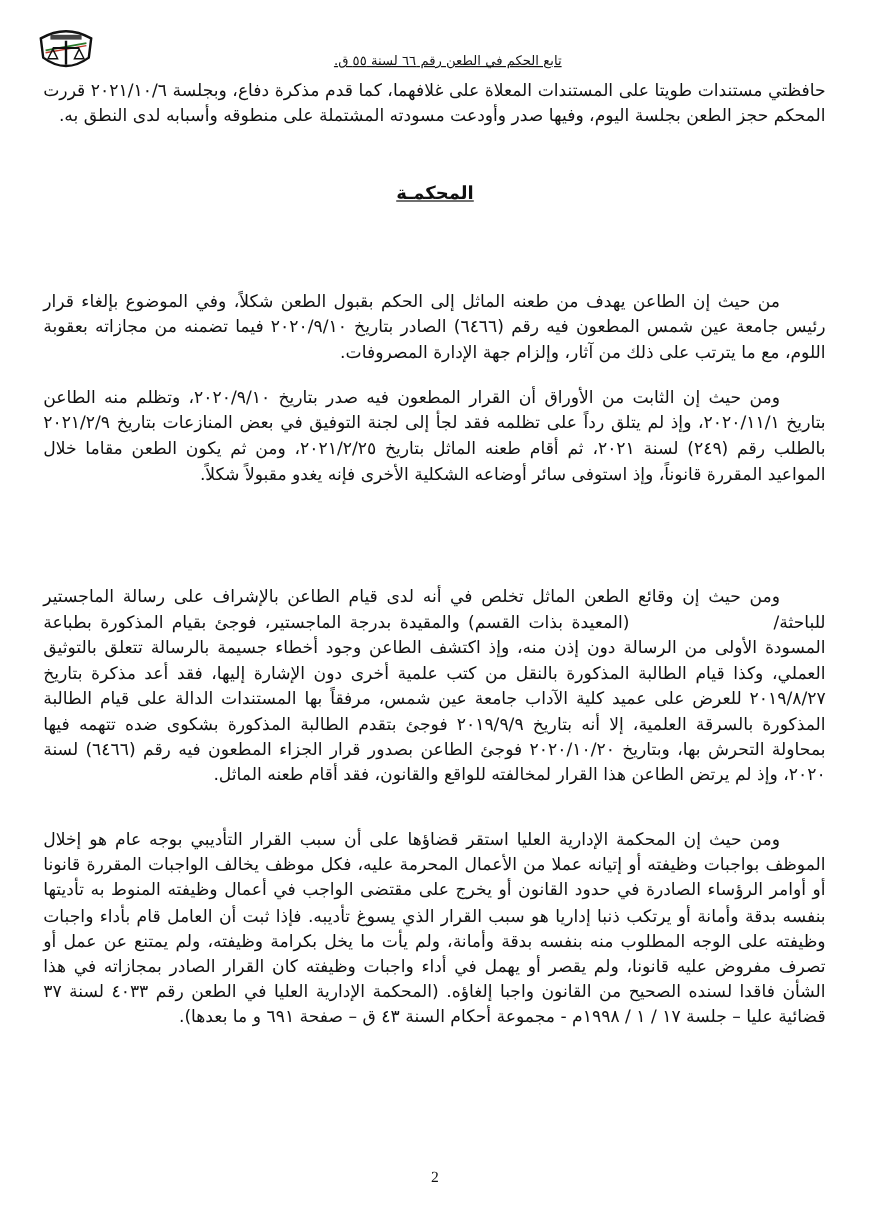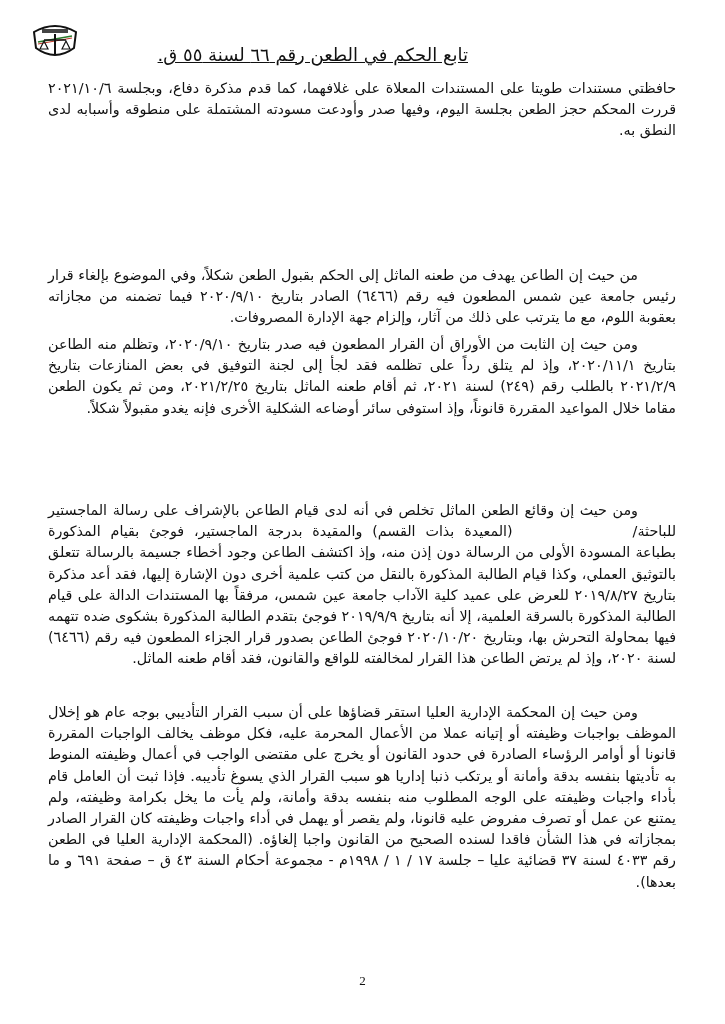--- a/index.html
+++ b/index.html
@@ -1,21 +1,21 @@
 <!DOCTYPE html>
 <html><head>
 <meta charset="utf-8">
 <style>
   html, body { margin: 0; padding: 0; background: #ffffff; }
   body { width: 725px; height: 1024px; position: relative; overflow: hidden; font-family: "DejaVu Sans", sans-serif; color: #111; }
   .page { position: absolute; left: 0; top: 0; width: 725px; height: 1024px; }
   .logo { position: absolute; left: 30px; top: 22px; width: 50px; height: 38px; }
-  .running-header { position: absolute; right: 257px; top: 44px; font-size: 18px; text-decoration: underline; direction: rtl; white-space: nowrap; }
+  .running-header { position: absolute; right: 257px; top: 44px; font-size: 11px; text-decoration: underline; direction: rtl; white-space: nowrap; }
   .body-text { position: absolute; left: 36px; width: 652px; direction: rtl; text-align: justify; font-size: 14.3px; line-height: 21.2px; }
-  .body-text p { margin: 12px; text-indent: 0; }
+  .body-text p { margin: 0; text-indent: 0; }
   .indent { text-indent: 38px !important; }
   .heading { position: absolute; left: 0; width: 725px; text-align: center; top: 152px; font-size: 15px; font-weight: bold; text-decoration: underline; direction: rtl; }
   .page-number { position: absolute; left: 0; width: 725px; text-align: center; top: 973px; font-size: 13px; font-family: "Liberation Serif", serif; }
   .gap { display: inline-block; width: 120px; }
 </style>
 </head>
 <body>
 
 <div class="page">
 
@@ -29,23 +29,24 @@
     <path d="M10 27 L14 19 L18 27 Z" fill="none" stroke="#111" stroke-width="1.2"></path>
     <path d="M32 27 L36 19 L40 27 Z" fill="none" stroke="#111" stroke-width="1.2"></path>
   </svg>
 
   <div class="running-header">تابع الحكم في الطعن رقم ٦٦ لسنة ٥٥ ق.</div>
 
   <div class="body-text" style="top:66px;">
     <p>حافظتي مستندات طويتا على المستندات المعلاة على غلافهما، كما قدم مذكرة دفاع، وبجلسة ٢٠٢١/١٠/٦ قررت المحكم حجز الطعن بجلسة اليوم، وفيها صدر وأودعت مسودته المشتملة على منطوقه وأسبابه لدى النطق به.</p>
   </div>
 
+  <div class="heading">المحكمـة</div>
 
 
-  <div class="body-text" style="top:253px;">
+  <div class="body-text" style="top:242px;">
     <p class="indent">من حيث إن الطاعن يهدف من طعنه الماثل إلى الحكم بقبول الطعن شكلاً، وفي الموضوع بإلغاء قرار رئيس جامعة عين شمس المطعون فيه رقم (٦٤٦٦) الصادر بتاريخ ٢٠٢٠/٩/١٠ فيما تضمنه من مجازاته بعقوبة اللوم، مع ما يترتب على ذلك من آثار، وإلزام جهة الإدارة المصروفات.</p>
   </div>
 
   <div class="body-text" style="top:322px;">
     <p class="indent">ومن حيث إن الثابت من الأوراق أن القرار المطعون فيه صدر بتاريخ ٢٠٢٠/٩/١٠، وتظلم منه الطاعن بتاريخ ٢٠٢٠/١١/١، وإذ لم يتلق رداً على تظلمه فقد لجأ إلى لجنة التوفيق في بعض المنازعات بتاريخ ٢٠٢١/٢/٩ بالطلب رقم (٢٤٩) لسنة ٢٠٢١، ثم أقام طعنه الماثل بتاريخ ٢٠٢١/٢/٢٥، ومن ثم يكون الطعن مقاما خلال المواعيد المقررة قانوناً، وإذ استوفى سائر أوضاعه الشكلية الأخرى فإنه يغدو مقبولاً شكلاً.</p>
   </div>
 
   <div class="body-text" style="top:488px;">
     <p class="indent"><span>ومن حيث إن وقائع الطعن الماثل تخلص في أنه لدى قيام الطاعن بالإشراف على رسالة الماجستير للباحثة/</span><span class="gap"></span><span>(المعيدة بذات القسم) والمقيدة بدرجة الماجستير، فوجئ بقيام المذكورة بطباعة المسودة الأولى من الرسالة دون إذن منه، وإذ اكتشف الطاعن وجود أخطاء جسيمة بالرسالة تتعلق بالتوثيق العملي، وكذا قيام الطالبة المذكورة بالنقل من كتب علمية أخرى دون الإشارة إليها، فقد أعد مذكرة بتاريخ ٢٠١٩/٨/٢٧ للعرض على عميد كلية الآداب جامعة عين شمس، مرفقاً بها المستندات الدالة على قيام الطالبة المذكورة بالسرقة العلمية، إلا أنه بتاريخ ٢٠١٩/٩/٩ فوجئ بتقدم الطالبة المذكورة بشكوى ضده تتهمه فيها بمحاولة التحرش بها، وبتاريخ ٢٠٢٠/١٠/٢٠ فوجئ الطاعن بصدور قرار الجزاء المطعون فيه رقم (٦٤٦٦) لسنة ٢٠٢٠، وإذ لم يرتض الطاعن هذا القرار لمخالفته للواقع والقانون، فقد أقام طعنه الماثل.</span></p>
   </div>

